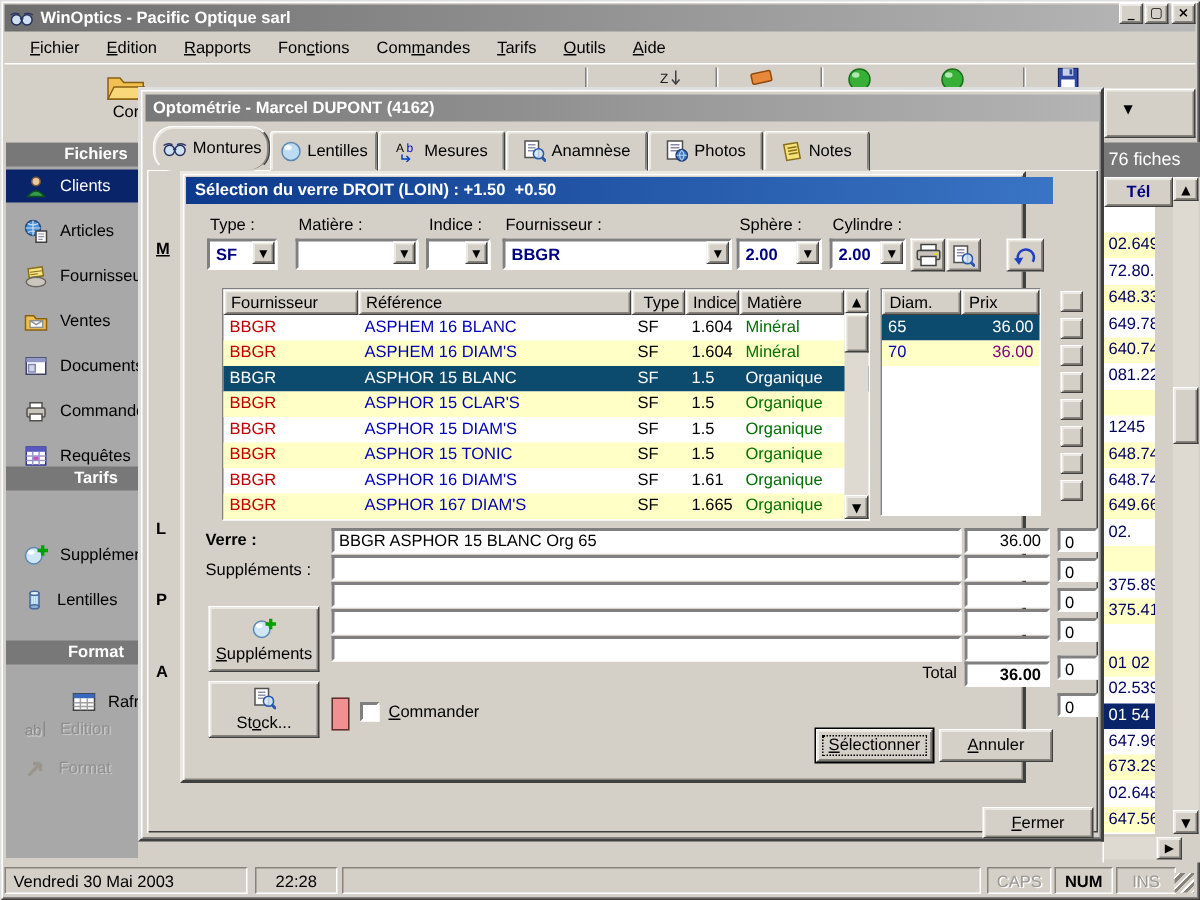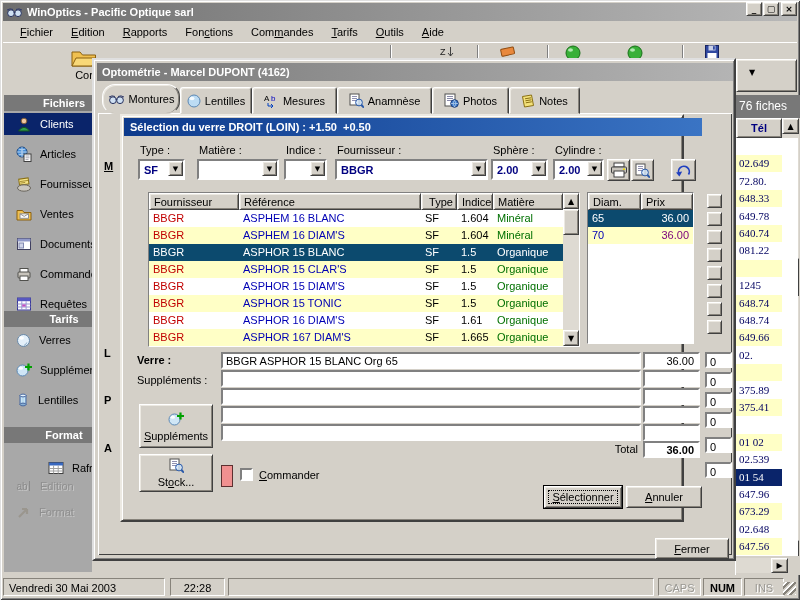--- a/index.html
+++ b/index.html
@@ -32,21 +32,21 @@
   .sbitem{position:absolute;left:0;width:120px;height:22px;display:flex;align-items:center;gap:8px;padding-left:12px;}
   .sbitem.sel{background:#0a246a;color:#fff;}
   .sbitem.dis{color:#8f8f8f;text-shadow:1px 1px 0 #c6c6c6;}
   .icn{display:inline-flex;align-items:center;justify-content:center;flex:none;}
   
   .rlist{left:735px;top:95px;width:65px;height:480px;background:#d4d0c8;border-left:1px solid #fff;}
   .rlhead{position:absolute;left:0;top:0;width:65px;height:23px;background:#787878;color:#fff;
     font-size:12px;line-height:23px;padding-left:3px;white-space:nowrap;overflow:hidden;}
   .rlcol{position:absolute;left:0;top:23px;width:46px;height:20px;font-weight:bold;color:#000080;
     text-align:center;line-height:18px;}
-  .rlrows{position:absolute;left:0;top:43px;width:62px;height:418px;background:#fff;overflow:hidden;font-family:Liberation Serif, serif;}
+  .rlrows{position:absolute;left:0;top:43px;width:34px;height:418px;background:#fff;overflow:hidden;}
   .rlrow{position:absolute;left:0;width:46px;height:17px;line-height:17px;padding-left:3px;color:#000060;
     white-space:nowrap;overflow:hidden;}
   .rlrow.alt{background:#ffffc6;}
   .rlrow.sel{background:#0a246a;color:#fff;}
   .sb-track{background:#dedad2;}
   .arrow{font-family:"DejaVu Sans",sans-serif;font-size:8px;display:flex;align-items:center;justify-content:center;}
   
   .dialog{left:92px;top:58px;width:644px;height:503px;background:#d4d0c8;
     border:2px solid;border-color:#dfdfdf #404040 #404040 #dfdfdf;
     box-shadow:inset 1px 1px 0 #fff,inset -1px -1px 0 #808080;}
@@ -230,30 +230,20 @@
           <svg width="16" height="16">
             <rect x="1.5" y="2" width="13" height="12" fill="#fff" stroke="#383898"></rect>
             <rect x="1.5" y="2" width="13" height="3.2" fill="#5858c0"></rect>
             <path d="M1.5 8 h13 M1.5 11 h13 M5.8 5.2 v8.8 M10.1 5.2 v8.8" stroke="#9898d0"></path>
             <rect x="6.2" y="8.4" width="3.5" height="2.2" fill="#c050c0"></rect>
           </svg>
         </span>
         <span>Requêtes</span>
       </div>
       <div class="sbhead" style="top: 216px;">Tarifs</div>
-      <div class="sbitem" style="top: 234px;">
-        <span class="icn">
-          <svg width="15" height="15">
-            <circle cx="7.5" cy="7.5" r="6" fill="#e4f0fa" stroke="#6888a8"></circle>
-            <ellipse cx="5.5" cy="5" rx="2.4" ry="1.7" fill="#fff"></ellipse>
-            <path d="M10.8 9.5 a4.5 4.5 0 0 1 -3 3" stroke="#88aac8" fill="none"></path>
-          </svg>
-        </span>
-        <span>Verres</span>
-      </div>
       <div class="sbitem" style="top: 264px;">
         <span class="icn">
           <svg width="16" height="16">
             <circle cx="6.5" cy="8.5" r="5.5" fill="#cfe6f6" stroke="#5c88b4"></circle>
             <ellipse cx="4.8" cy="6.2" rx="2.2" ry="1.6" fill="#fff" opacity="0.9"></ellipse>
             <path d="M12.5 1.5 v7 M9 5 h7" stroke="#00a000" stroke-width="2.2"></path>
           </svg>
         </span>
         <span>Suppléments</span>
       </div>

